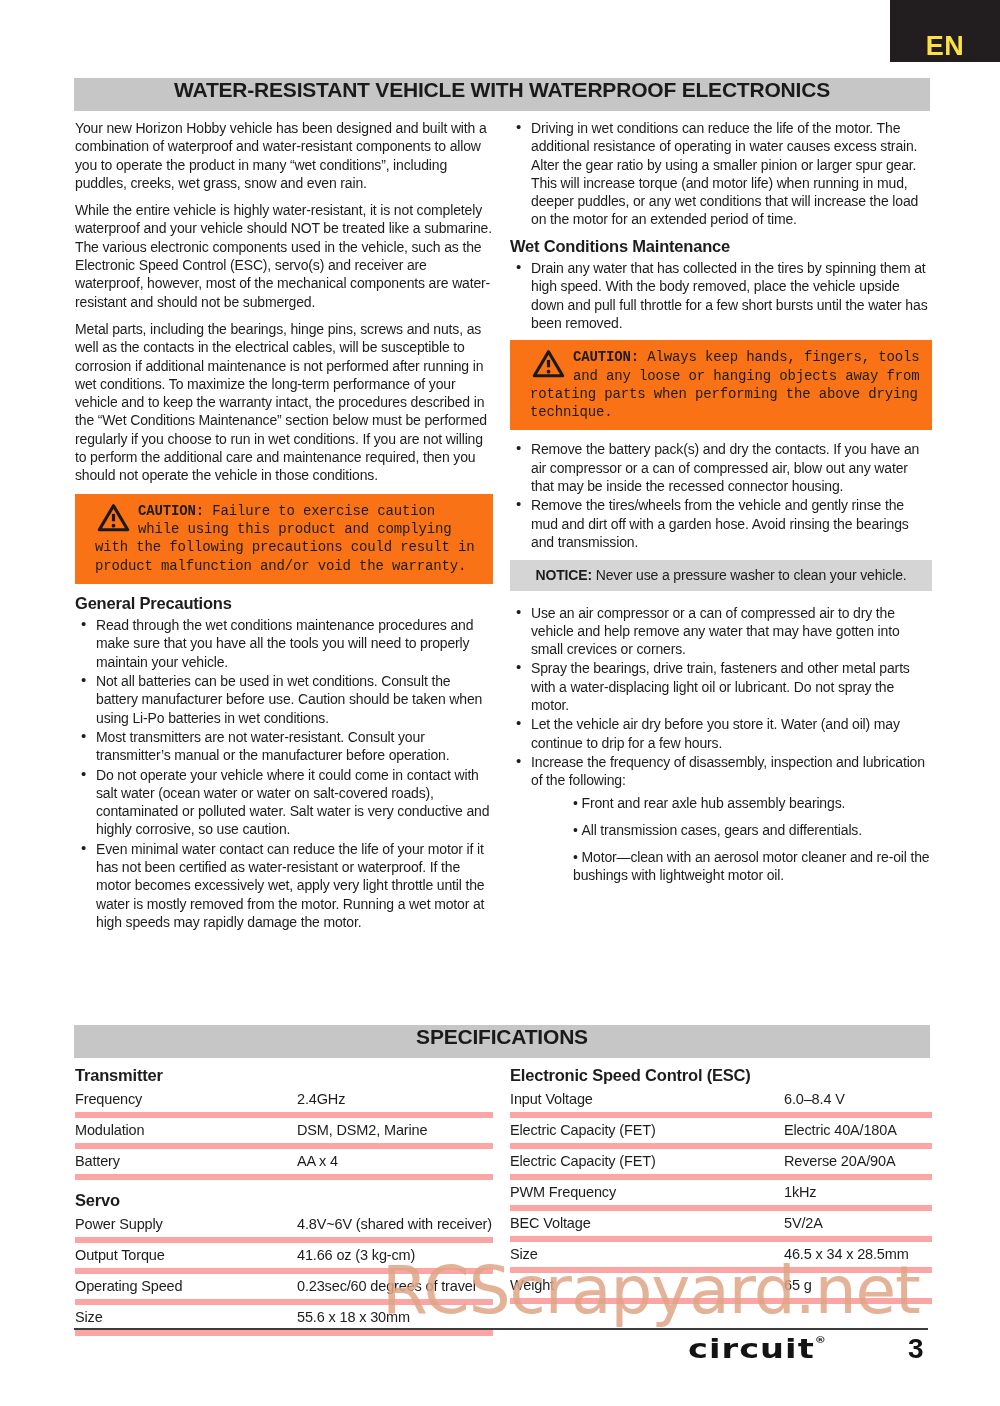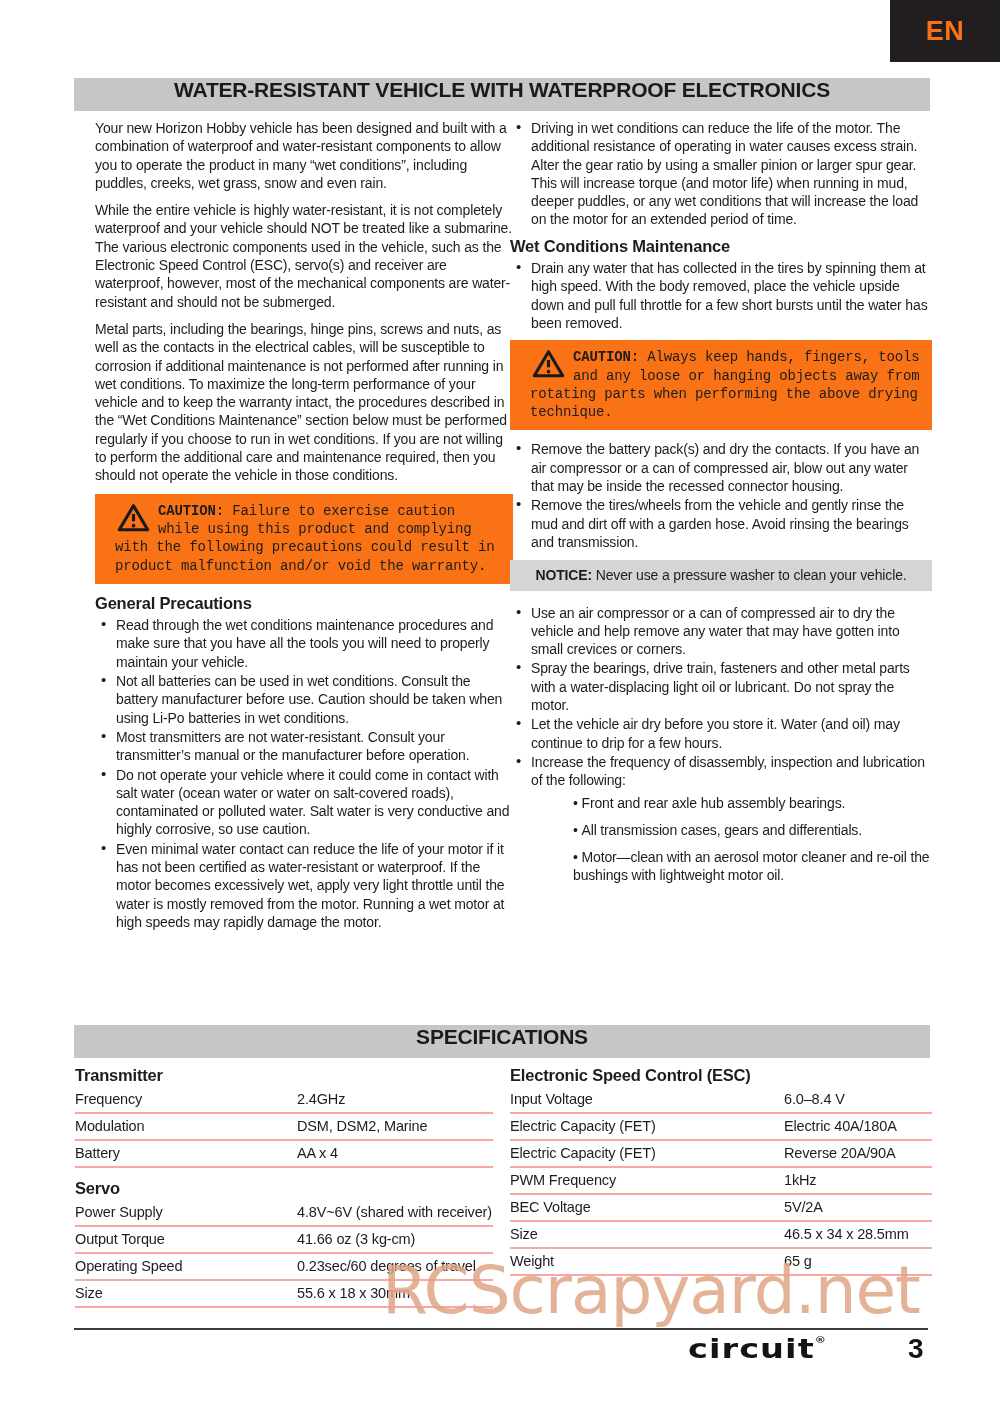--- a/index.html
+++ b/index.html
@@ -1,30 +1,30 @@
 <!DOCTYPE html>
 <html><head>
 <meta charset="utf-8">
 <style>
   html,body{margin:0;padding:0;background:#ffffff;}
   .page{position:relative;width:1000px;height:1406px;background:#ffffff;overflow:hidden;
         font-family:"Liberation Sans",sans-serif;color:#1d1d1d;}
 
   .en-badge{position:absolute;top:0;right:0;width:110px;height:62px;background:#221e1f;
-            color:#f97316;display:flex;align-items:center;justify-content:center;
+            color:#fde047;display:flex;align-items:flex-end;justify-content:center;
             font-size:27px;font-weight:bold;letter-spacing:.5px;}
 
   .bar{position:absolute;left:74px;width:856px;height:33px;background:#c6c6c6;
        display:flex;justify-content:center;
        font-weight:bold;font-size:21px;letter-spacing:-.2px;color:#1a1a1a;}
   .title-bar{top:78px;}
   .spec-bar{top:1025px;}
 
   .col{position:absolute;top:119px;font-size:14px;line-height:18.3px;letter-spacing:-.15px;}
-  .col-left{left:75px;width:418px;margin-left:20px;}
+  .col-left{left:75px;width:418px;}
   .col-right{left:510px;width:422px;}
 
   p.body{margin:0 0 9px 0;}
 
   .gray-box{background:#f97316;padding:8px 12px 9px 20px;margin:3px 0 10px 0;overflow:hidden;font-family:Liberation Mono, monospace;}
   .warn-icon{float:left;width:33px;height:30px;margin:1px 8px 2px 2px;}
   .gray-box b{font-weight:bold;}
 
   h3.section{font-size:16.5px;font-weight:bold;margin:3px 0 4px 0;letter-spacing:-.2px;}
 
@@ -36,21 +36,21 @@
   ul.sub>li{margin:0 0 9px 0;}
   ul.sub>li::before{content:"\2022\00a0";}
 
   .notice-box{background:#d5d5d5;padding:6px 10px;margin:9px 0 13px 0;text-align:center;}
 
   .spec-col{position:absolute;top:1066px;font-size:14.5px;line-height:18px;letter-spacing:-.15px;}
   .spec-left{left:75px;width:418px;}
   .spec-right{left:510px;width:422px;}
   .spec-heading{font-weight:bold;font-size:16.5px;margin:0 0 3px 0;letter-spacing:-.2px;}
   .spec-heading.servo{margin-top:11px;}
-  .spec-row{display:flex;border-bottom:2px solid #fca5a5;padding:3px 0 4px 0;}
+  .spec-row{display:flex;border-bottom:6px solid #fca5a5;padding:3px 0 4px 0;}
   .spec-left .spec-row .label{width:222px;flex:none;}
   .spec-right .spec-row .label{width:274px;flex:none;}
   .spec-row .value{flex:1;}
 
   .footer-rule{position:absolute;top:1328px;left:74px;width:854px;border-top:2px solid #3c3c3c;}
   .brand{position:absolute;top:1335px;left:688px;font-family:"DejaVu Sans",sans-serif;
          font-weight:bold;font-size:33px;line-height:1;color:#141414;letter-spacing:1px;
          transform:scale(1.02,.82);transform-origin:top left;}
   .brand sup{font-size:11px;vertical-align:18px;letter-spacing:0;}
   .pagenum{position:absolute;top:1333px;left:908px;font-weight:bold;font-size:28px;color:#141414;}

